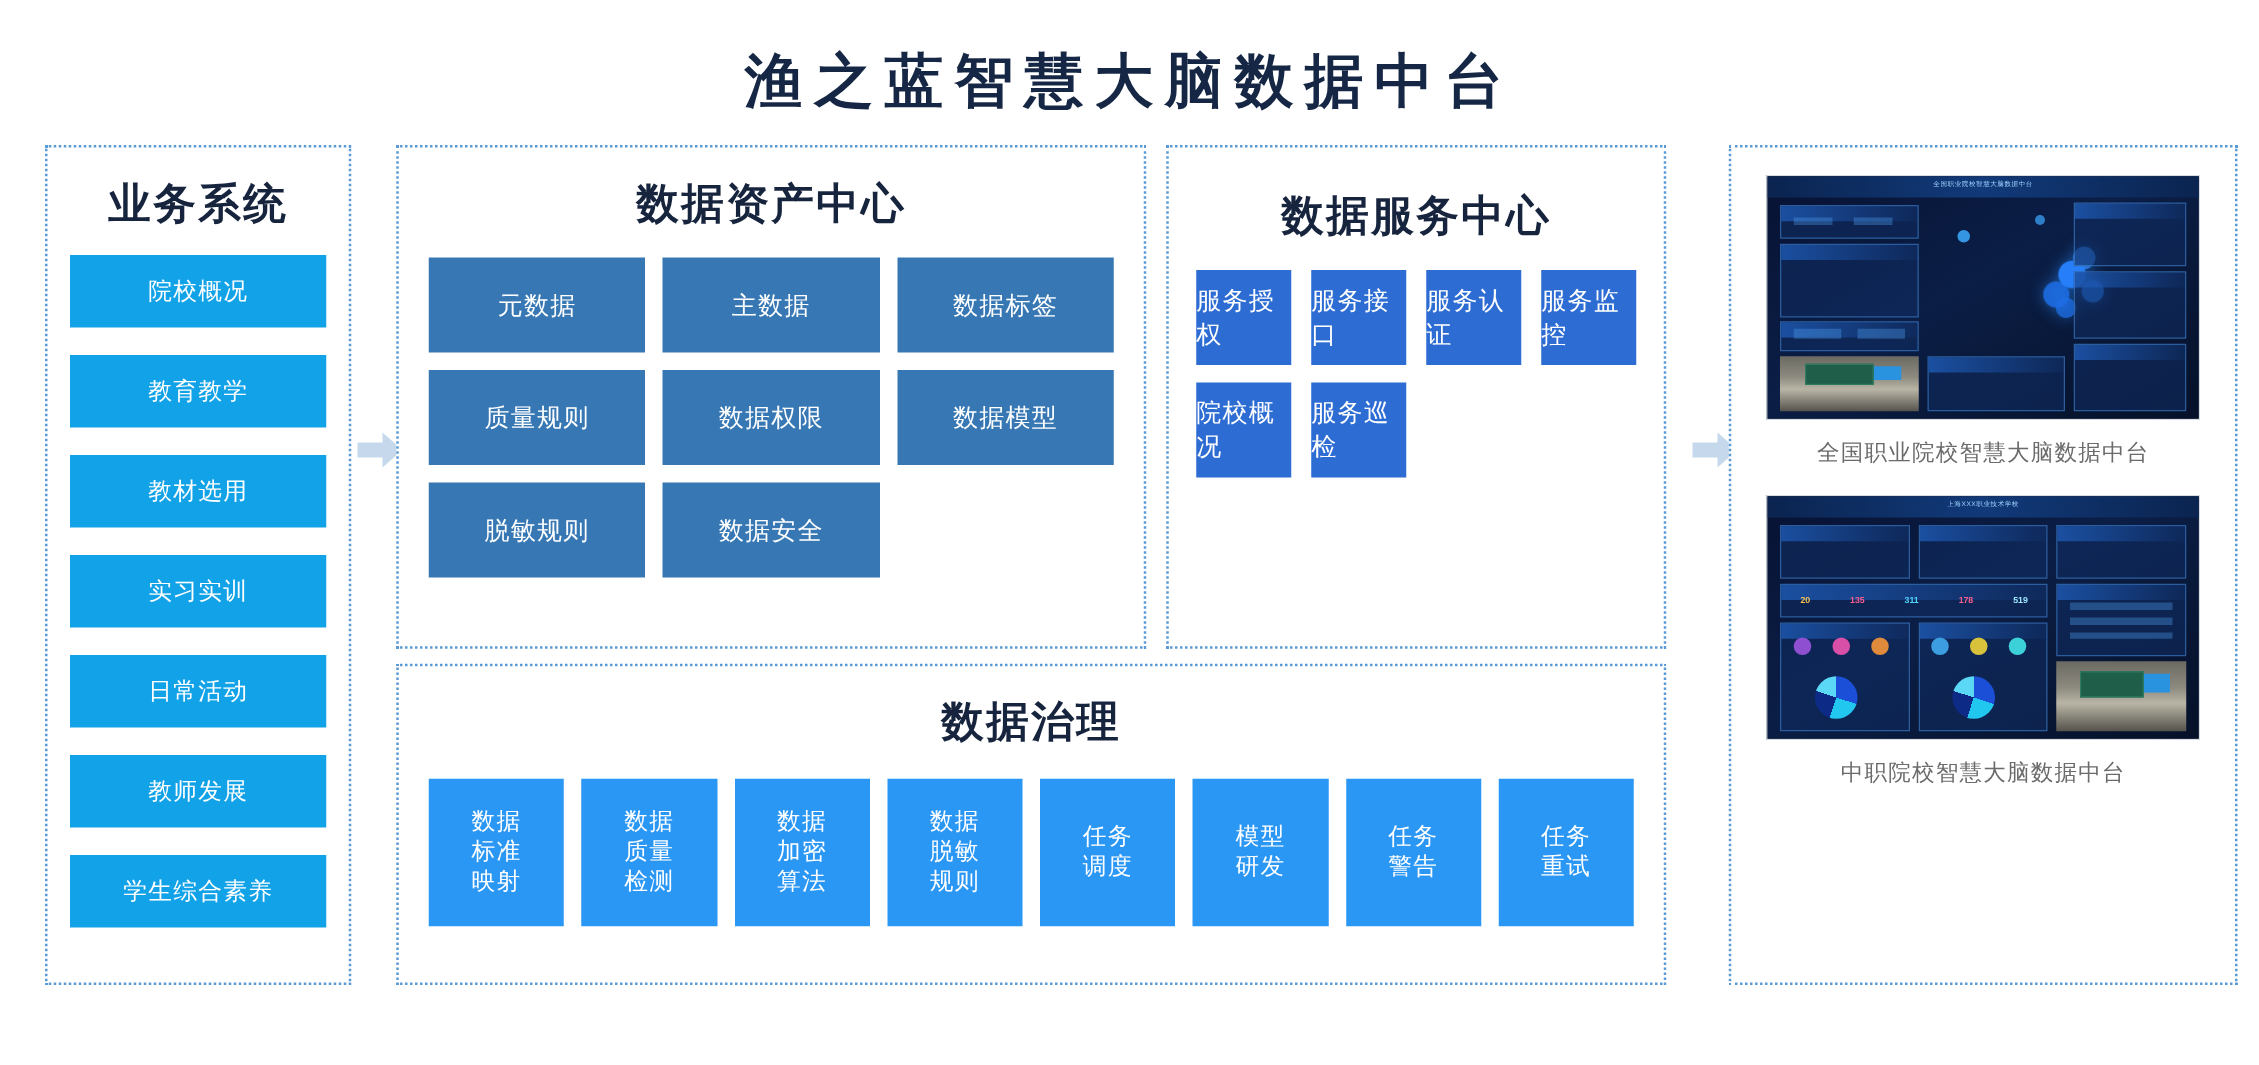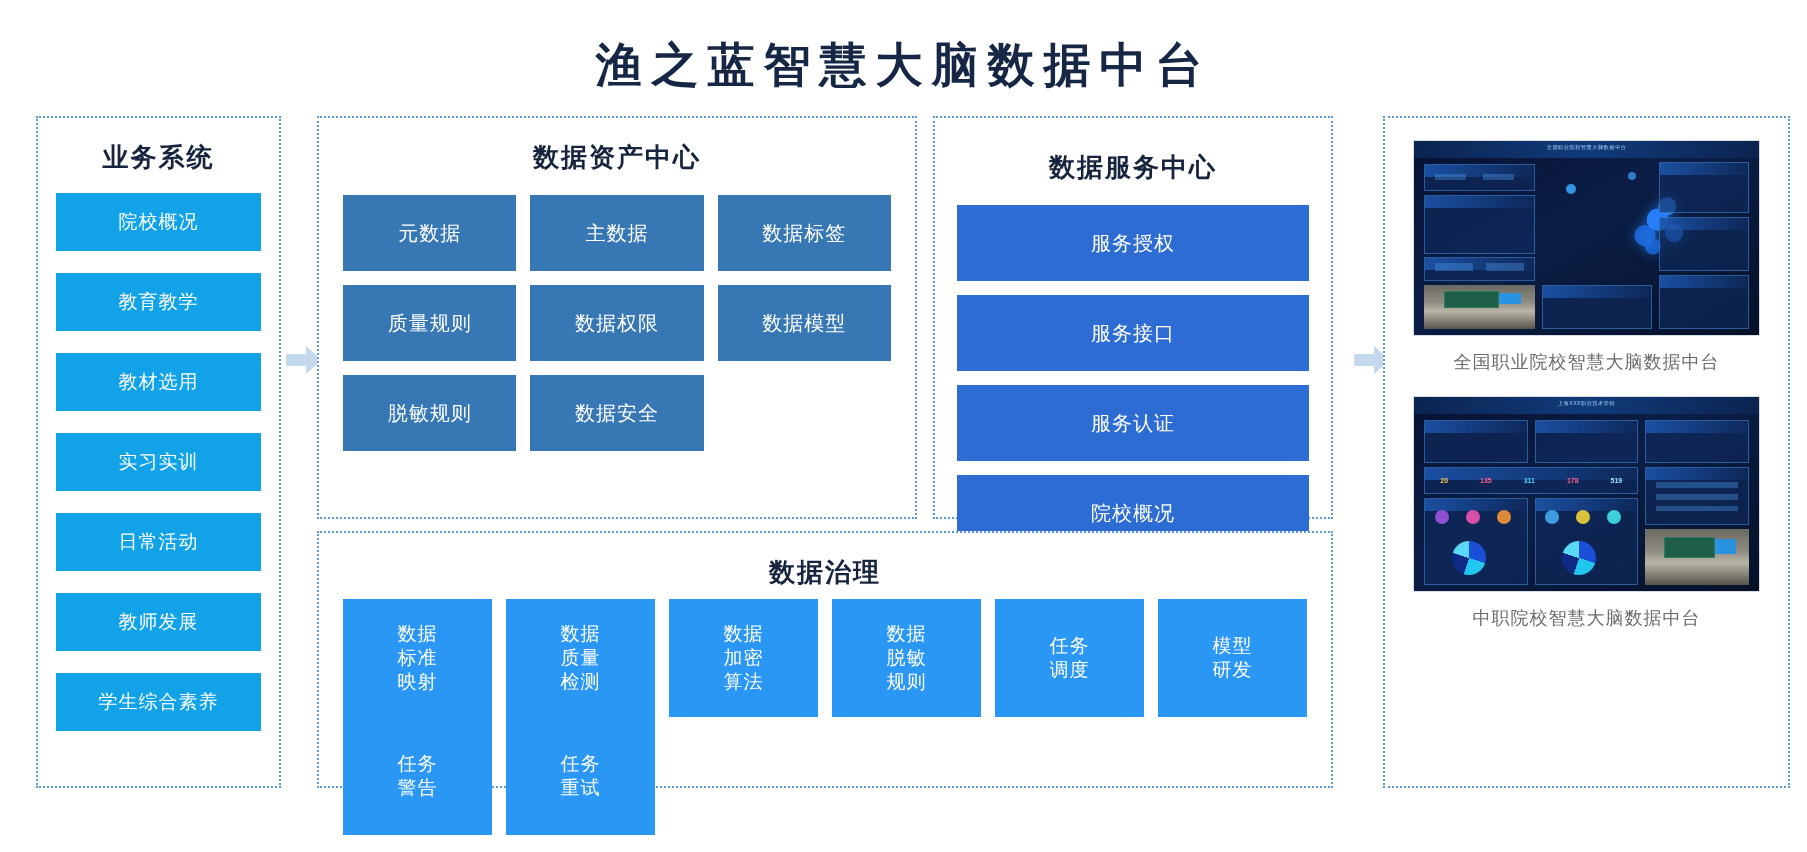--- a/index.html
+++ b/index.html
@@ -21,21 +21,21 @@
   }
 
   
   .panel {
     position: absolute;
     border: 2px dotted #5b9bd5;
     background: #ffffff;
   }
   .panel-title {
     text-align: center;
-    font-size: 26px; font-weight: bold; color: #17243d;
+    font-size: 34px; font-weight: bold; color: #17243d;
     letter-spacing: 2px;
   }
 
   
   #sidebar-panel { left: 36px; top: 116px; width: 245px; height: 672px; }
   #sidebar-panel .panel-title { margin-top: 22px; }
   .sidebar-list { margin-top: 18px; padding: 0 18px; }
   .sidebar-item {
     height: 58px; margin-bottom: 22px;
     background: #11A2E8;
@@ -66,36 +66,36 @@
     display: flex; align-items: center; justify-content: center;
     color: #ffffff; font-size: 20px; letter-spacing: 1px;
     cursor: pointer;
   }
 
   
   #service-panel { left: 933px; top: 116px; width: 400px; height: 403px; }
   #service-panel .panel-title { margin-top: 32px; }
   .service-grid {
     margin-top: 20px; padding: 0 22px;
-    display: grid; grid-template-columns: repeat(1, 1fr);
+    display: grid; grid-template-columns: repeat(4, 1fr);
     gap: 14px 16px;
   }
   .tile-service {
     height: 76px; background: #2D6CD2;
     display: flex; align-items: center; justify-content: center;
     color: #ffffff; font-size: 20px; letter-spacing: 1px;
     cursor: pointer;
   }
 
   
   #governance-panel { left: 317px; top: 531px; width: 1016px; height: 257px; }
   #governance-panel .panel-title { margin-top: 22px; }
   .gov-grid {
-    margin-top: 9px; padding: 0 24px;
-    display: grid; grid-template-columns: repeat(6, 1fr);
+    margin-top: 22px; padding: 0 24px;
+    display: grid; grid-template-columns: repeat(8, 1fr);
     gap: 0 14px;
   }
   .tile-gov {
     height: 118px; background: #2B97F5;
     display: flex; flex-direction: column;
     align-items: center; justify-content: center;
     color: #ffffff; font-size: 19px; line-height: 1.28;
     letter-spacing: 1px; cursor: pointer;
   }
 
@@ -205,20 +205,21 @@
       <div class="tile-asset">数据安全</div>
     </div>
   </div>
 
   <div class="panel" id="service-panel">
     <div class="panel-title">数据服务中心</div>
     <div class="service-grid">
       <div class="tile-service">服务授权</div>
       <div class="tile-service">服务接口</div>
       <div class="tile-service">服务认证</div>
+      <div class="tile-service">服务监控</div>
       <div class="tile-service">院校概况</div>
       <div class="tile-service">服务巡检</div>
     </div>
   </div>
 
   <div class="panel" id="governance-panel">
     <div class="panel-title">数据治理</div>
     <div class="gov-grid">
 
       <div class="tile-gov">

